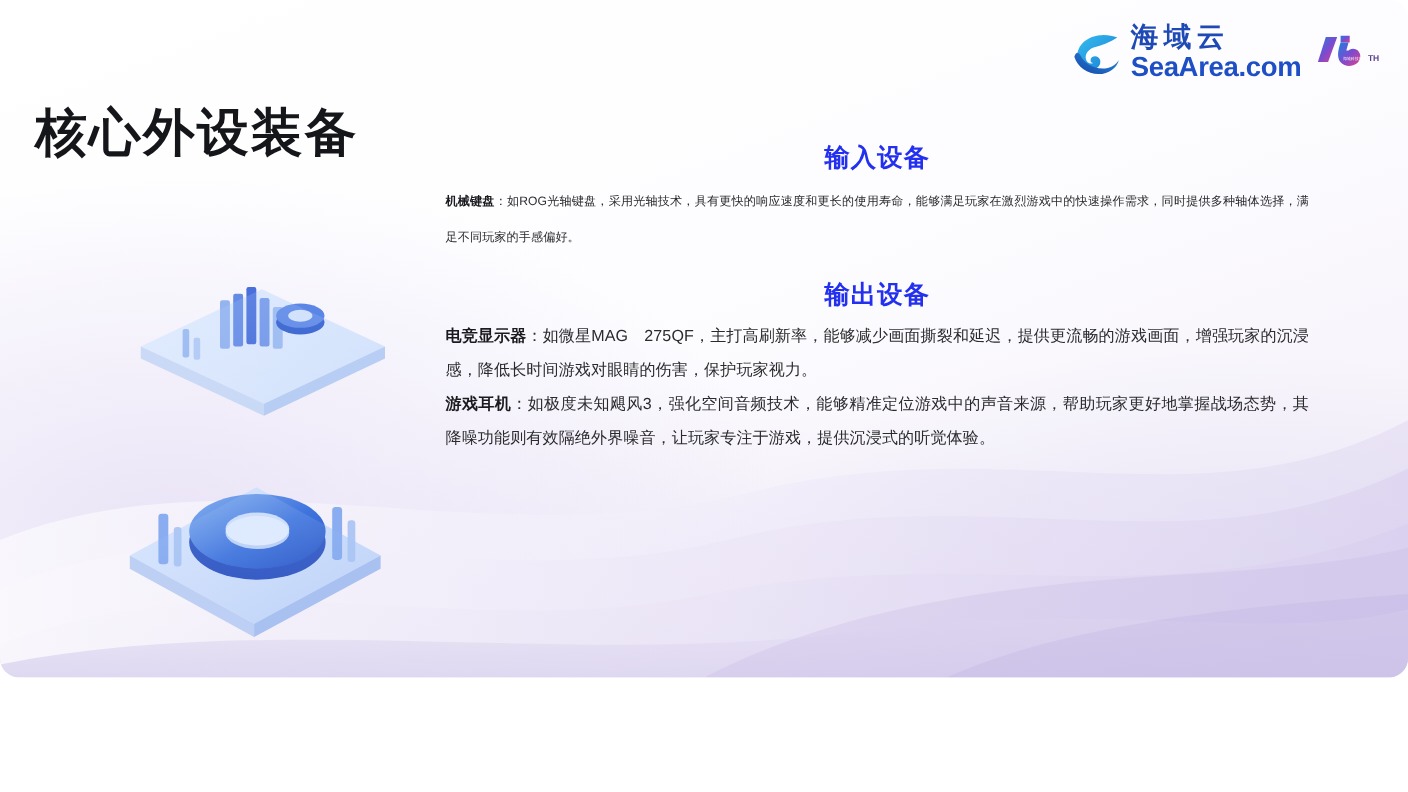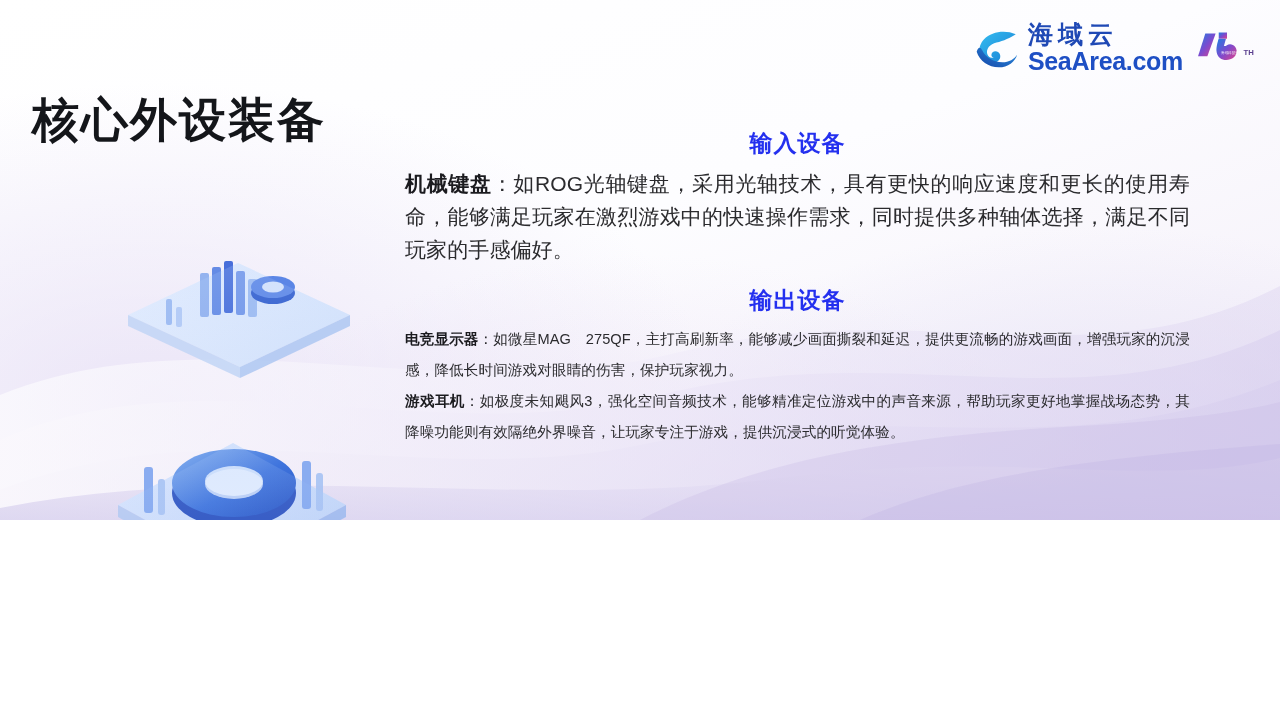--- a/index.html
+++ b/index.html
@@ -10,27 +10,28 @@
     width: 1280px;
     height: 720px;
     overflow: hidden;
     font-family: "Liberation Sans", "DejaVu Sans", sans-serif;
     background: #ffffff;
   }
 
   #slide {
     position: relative;
     width: 1280px;
-    height: 520px;
+    height: 616px;
     overflow: hidden;
     background:
       radial-gradient(ellipse 900px 520px at 12% 78%, rgba(219,208,240,0.55) 0%, rgba(219,208,240,0.0) 62%),
       radial-gradient(ellipse 760px 420px at 86% 96%, rgba(205,200,238,0.45) 0%, rgba(205,200,238,0.0) 65%),
       radial-gradient(ellipse 620px 380px at 50% 100%, rgba(226,214,240,0.42) 0%, rgba(226,214,240,0.0) 70%),
       linear-gradient(160deg, #ffffff 0%, #fdfdff 45%, #f7f4fb 75%, #f3eff9 100%);
+    border-radius: 18px;
   }
   #ribbon-svg {
     position: absolute;
     left: 0;
     bottom: 0;
     width: 1280px;
     height: 330px;
     pointer-events: none;
   }
 
@@ -107,21 +108,21 @@
     font-size: 23px;
     font-weight: 700;
     color: #2430ef;
     letter-spacing: 1px;
     margin: 0 0 8px 0;
     text-align: center;
   }
   .section-body { margin: 0; }
 
   .para {
-    font-size: 21px;
+    font-size: 11px;
     line-height: 33px;
     color: #2b2b2e;
     text-align: justify;
     margin: 0;
     letter-spacing: 0.1px;
   }
   .para .lead {
     font-weight: 700;
     color: #1b1b1f;
   }

